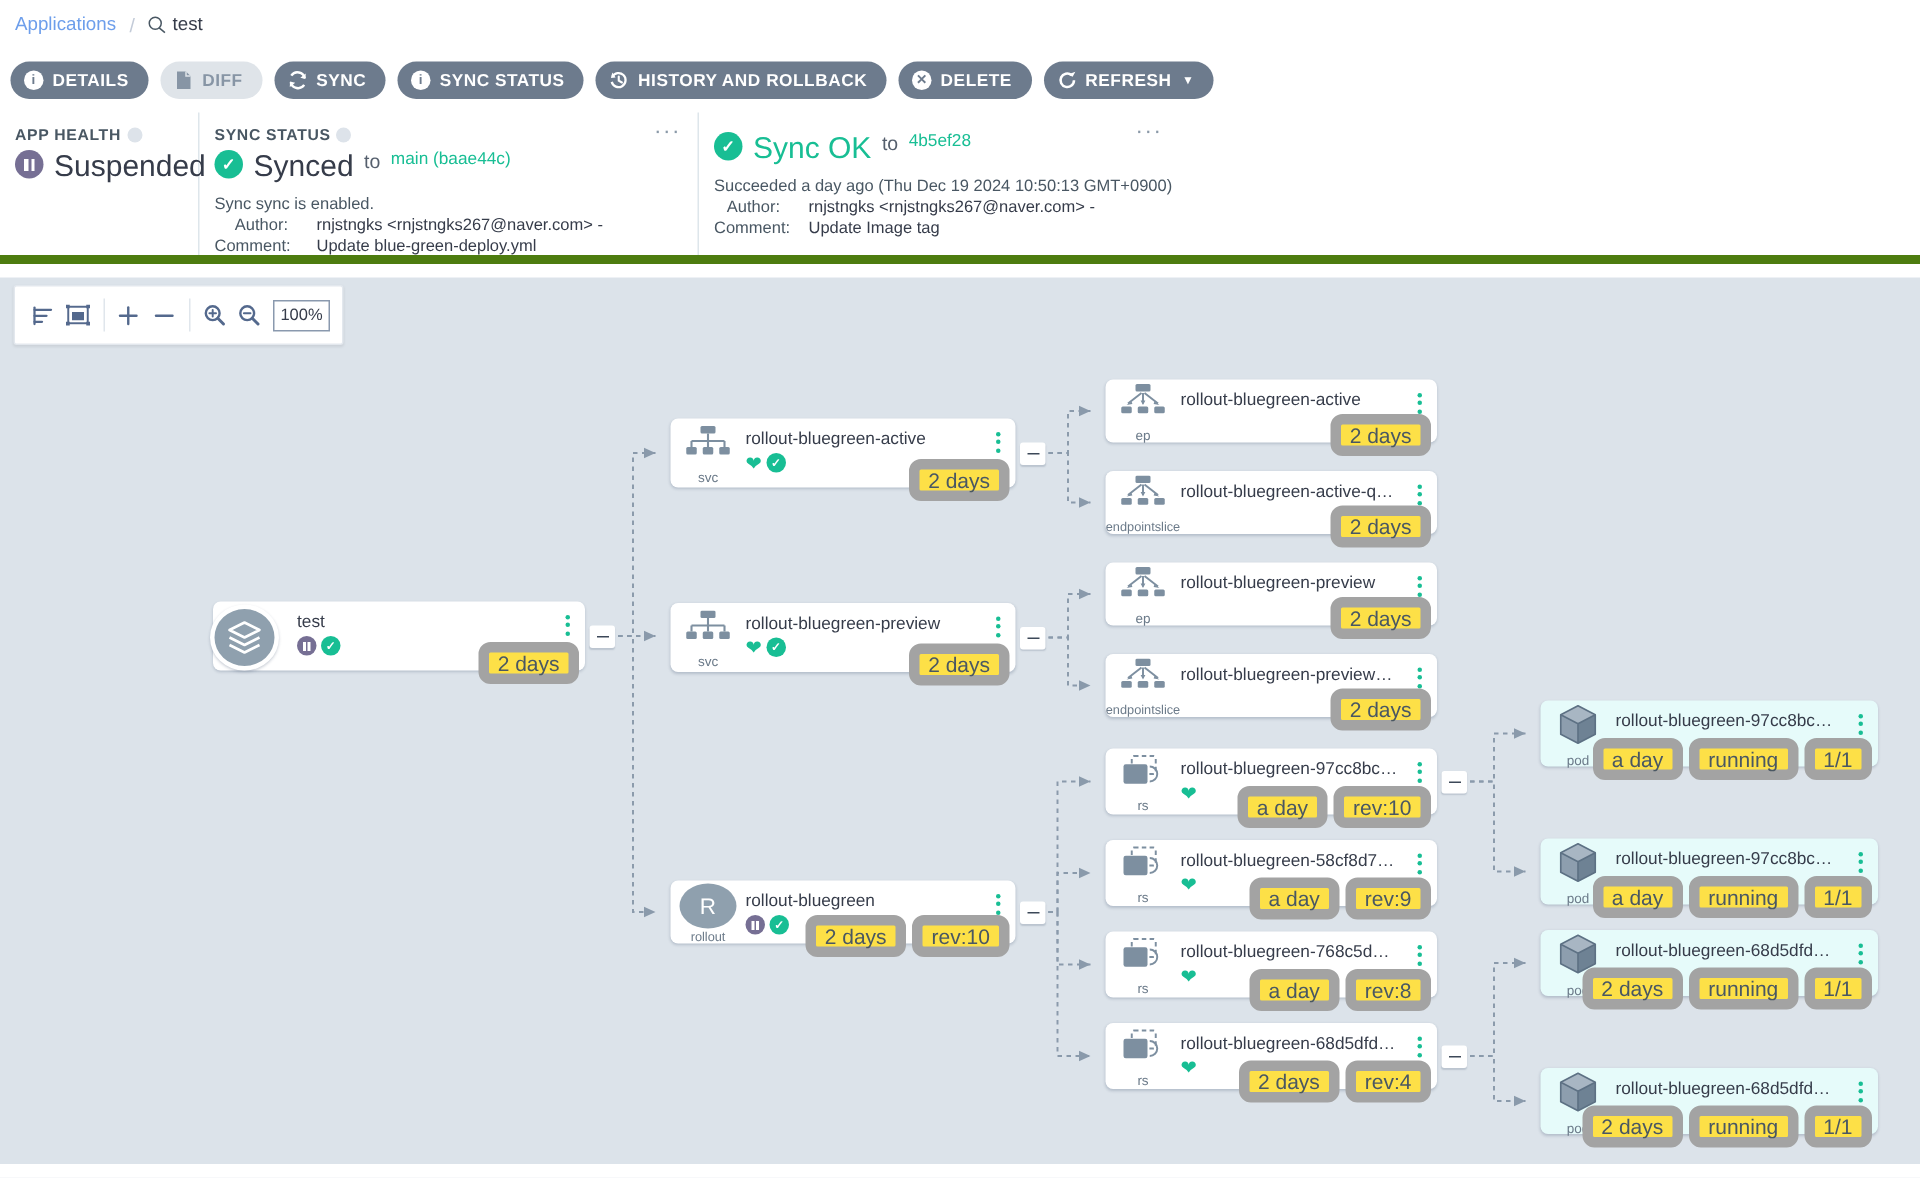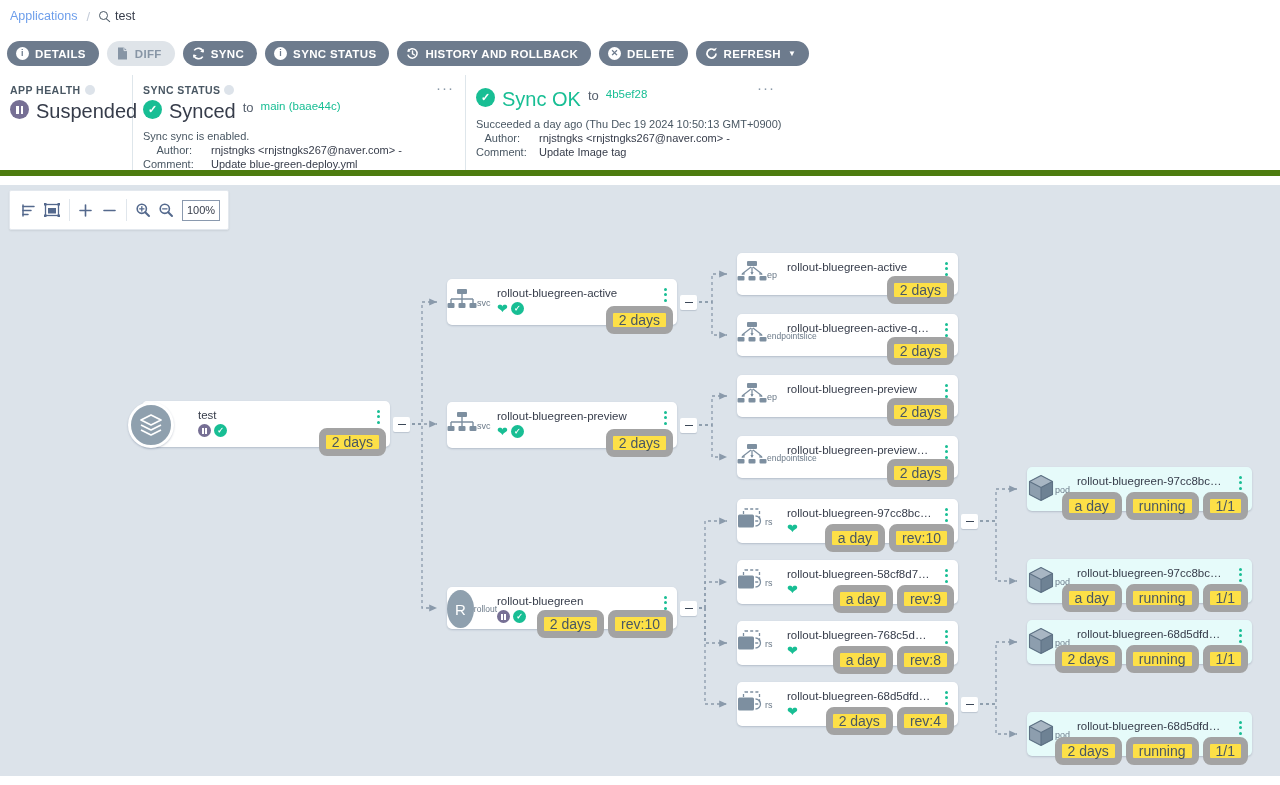--- a/index.html
+++ b/index.html
@@ -151,21 +151,21 @@
     position: absolute;
     background: #fff;
     border-radius: 5px;
     box-shadow: 0 1px 2px rgba(40,60,90,.22);
     display: flex;
     align-items: stretch;
   }
   .node.pod-node { background: #e6fbfa; }
   .node .icon-col {
     width: 50px; flex: none;
-    display: flex; flex-direction: row; align-items: center; justify-content: flex-start;
+    display: flex; flex-direction: column; align-items: center; justify-content: center;
     padding-top: 2px;
   }
   .kind-label { font-size: 9px; color: #6b7a89; margin-top: 1px; line-height: 9px; }
   .kind-label.wide { font-size: 8.5px; white-space: nowrap; }
   .node .body { flex: 1; padding: 8px 0 0 0; min-width: 0; position: relative; }
   .node-title {
     font-size: 11.5px; color: #363c4a;
     white-space: nowrap; overflow: hidden; text-overflow: ellipsis;
     padding-right: 26px;
   }

